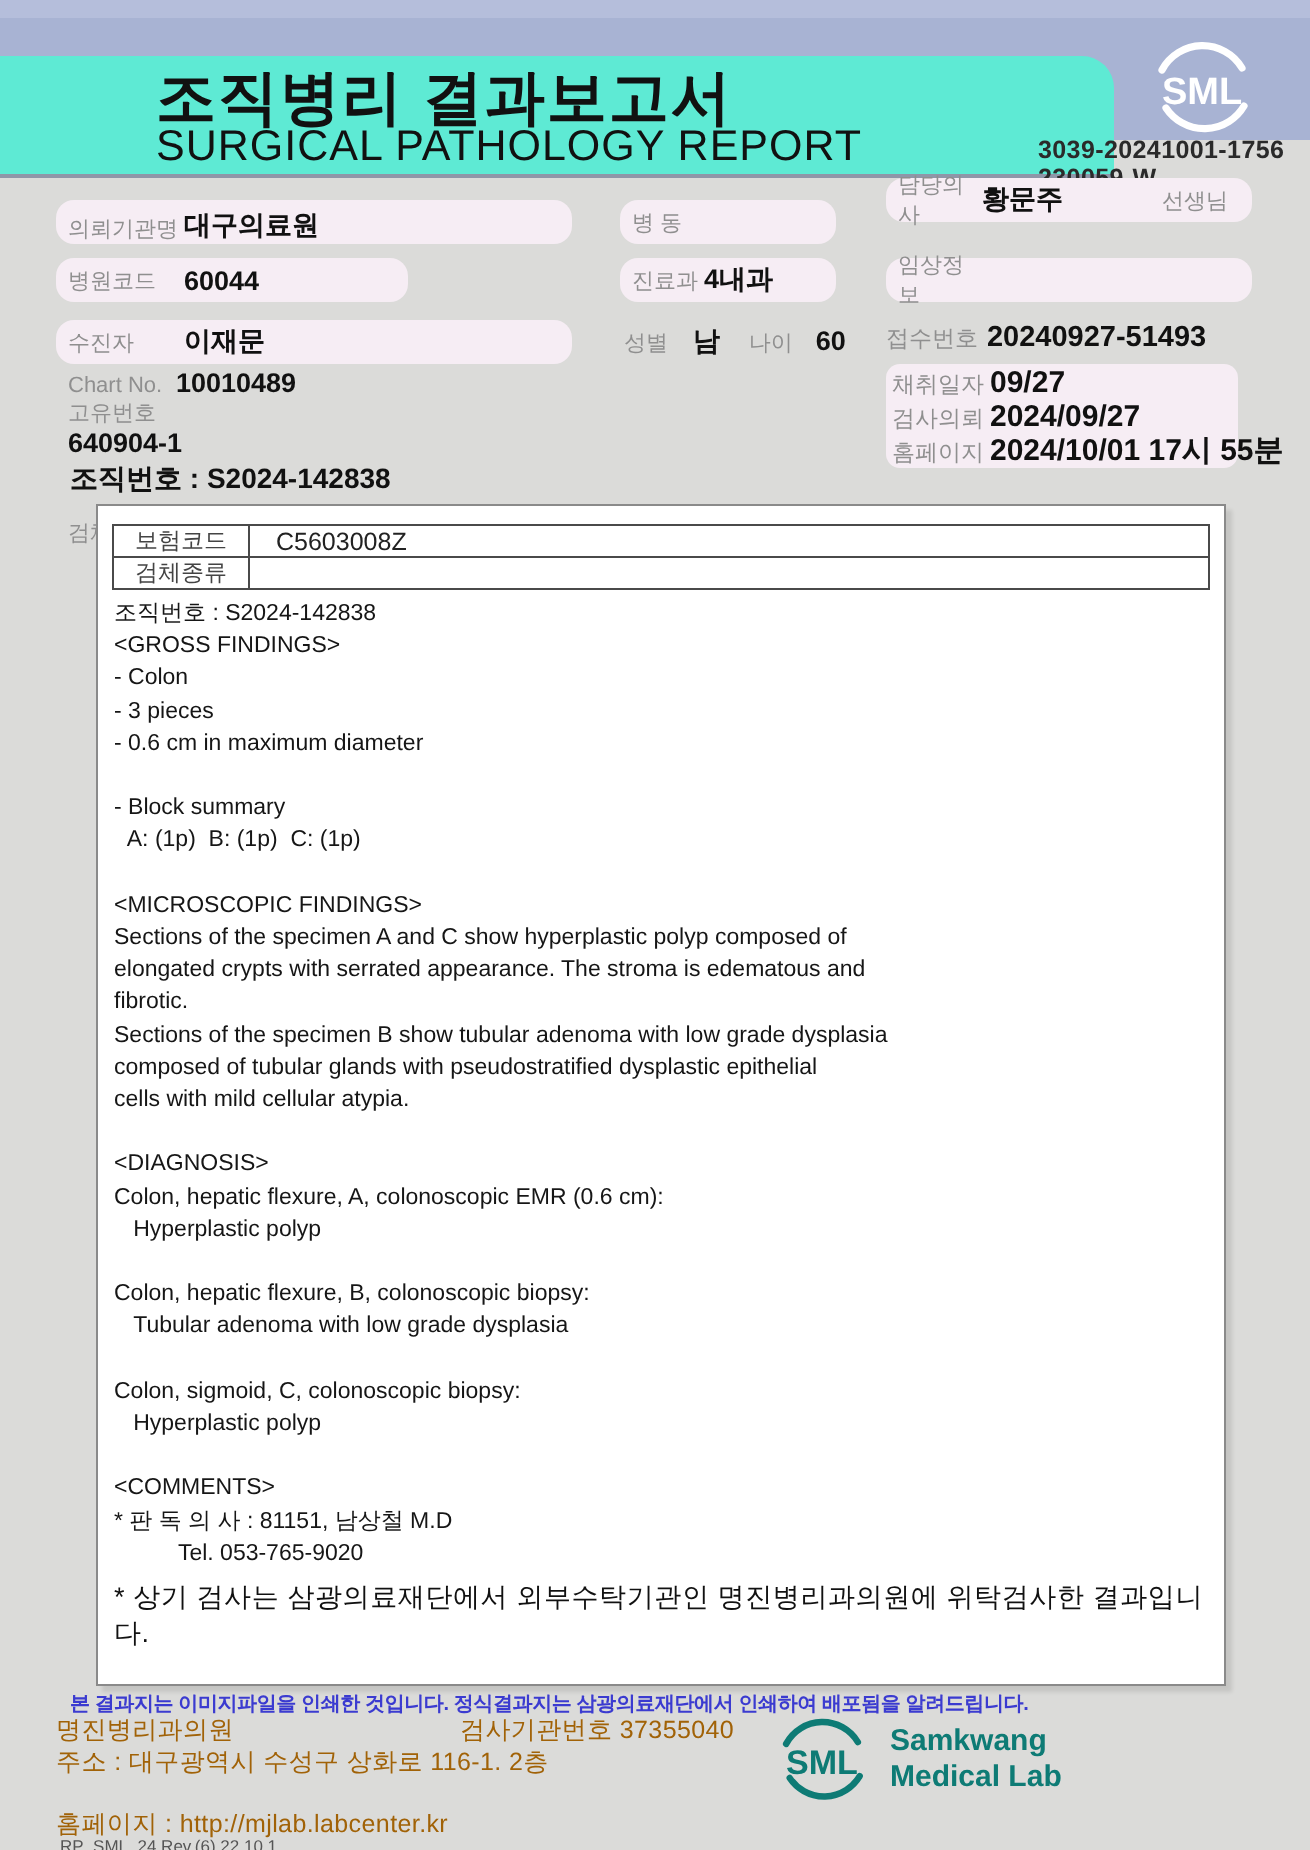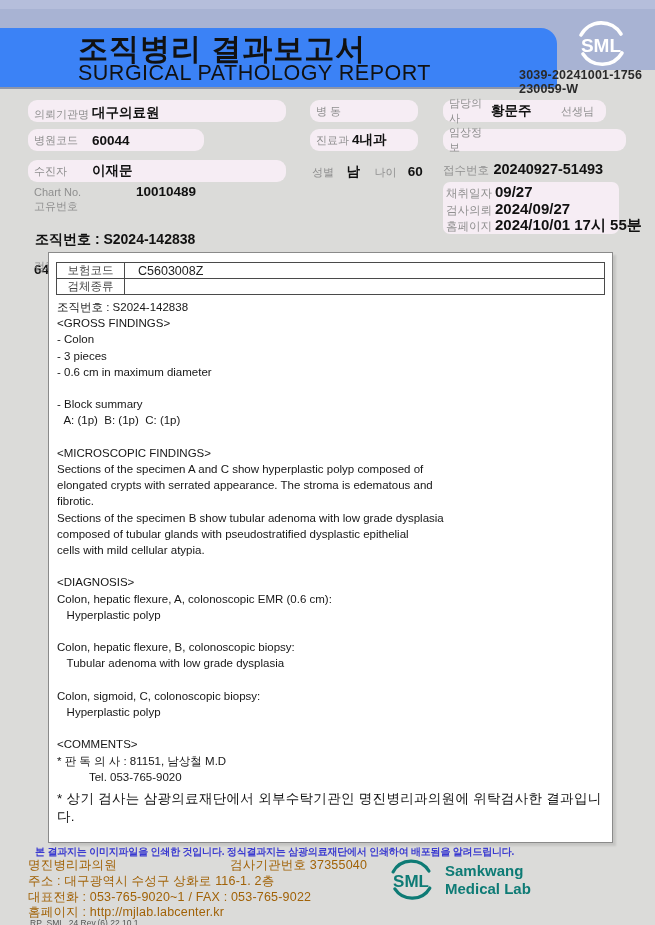--- a/index.html
+++ b/index.html
@@ -9,21 +9,21 @@
     background: #dbdbd9; overflow: hidden;
     -webkit-font-smoothing: antialiased;
   }
   .abs { position: absolute; }
 
   
   .header-bar { left: 0; top: 0; width: 655px; height: 70px; background: #a8b3d3; }
   .header-bar-top { left: 0; top: 0; width: 655px; height: 9px; background: #b5bedb; }
   .title-panel {
     left: 0; top: 28px; width: 557px; height: 61px;
-    background: #3b82f6; border-bottom: 2px solid #8f96a8;
+    background: #5eead4; border-bottom: 2px solid #8f96a8;
     border-top-right-radius: 16px;
   }
   .title-ko { position: absolute; left: 78px; top: 1px; font-size: 30px; font-weight: 600; color: #111; letter-spacing: 1px; }
   .title-en { position: absolute; left: 78px; top: 33px; font-size: 21.5px; font-weight: 500; color: #111; letter-spacing: 0.5px; }
   .logo-top { left: 572px; top: 20px; }
   .doc-nos { left: 519px; top: 69px; font-size: 12.5px; font-weight: 700; color: #2a2a2a; line-height: 13.5px; letter-spacing: 0.2px; }
 
   
   .fld {
     display: flex; align-items: center;
@@ -32,21 +32,21 @@
   .flabel { font-size: 11px; color: #8f8f8f; flex: 0 0 auto; }
   .fvalue { font-size: 13.5px; font-weight: 700; color: #111; white-space: nowrap; }
   .fsuffix { font-size: 11px; color: #8f8f8f; margin-left: auto; margin-right: 12px; }
   .c1 .flabel { width: 58px; }
   .c2 .flabel { width: 36px; }
   .c3 .flabel { width: 42px; }
 
   .plain-label { font-size: 11px; color: #8f8f8f; }
   .plain-value { font-size: 13.5px; font-weight: 700; color: #111; }
 
-  .chart-row { display: flex; align-items: baseline; gap: 48px; }
+  .chart-row { display: flex; align-items: baseline; }
   .chart-row .flabel { width: 54px; }
 
   .tissue-no { font-size: 14px; font-weight: 700; color: #111; }
 
   .dates-box {
     left: 443px; top: 182px; width: 176px; height: 52px;
     background: #f6edf4; border-radius: 7px; padding: 1px 0 0 3px;
   }
   .date-line { display: flex; align-items: baseline; height: 16.5px; white-space: nowrap; }
   .date-line .dlabel { font-size: 11.5px; color: #8f8f8f; width: 49px; flex: 0 0 auto; }
@@ -136,21 +136,21 @@
     <span class="flabel">진료과</span>
     <span class="fvalue">4내과</span>
   </div>
   <div class="abs" style="left:312px; top:162px; white-space:nowrap;">
     <span class="plain-label">성별</span>
     <span class="plain-value" style="margin-left:8px;">남</span>
     <span class="plain-label" style="margin-left:10px;">나이</span>
     <span class="plain-value" style="margin-left:7px;">60</span>
   </div>
 
-  <div class="abs fld c3" style="left:443px; top:100px; width:163px;">
+  <div class="abs fld c3" style="left:443px; top:89px; width:183px;">
     <span class="flabel">담당의사</span>
     <span class="fvalue">황문주</span>
     <span class="fsuffix">선생님</span>
   </div>
   <div class="abs fld c3" style="left:443px; top:129px; width:183px;">
     <span class="flabel">임상정보</span>
     <span class="fvalue"></span>
   </div>
   <div class="abs" style="left:443px; top:160px; white-space:nowrap;">
     <span class="plain-label" style="font-size:11.5px;">접수번호</span>
@@ -230,21 +230,20 @@
 &lt;COMMENTS&gt;
 * 판 독 의 사 : 81151, 남상철 M.D
           Tel. 053-765-9020</div>
     <div class="delegate-note">* 상기 검사는 삼광의료재단에서 외부수탁기관인 명진병리과의원에 위탁검사한 결과입니다.</div>
   </div>
 
   <div class="abs footer-notice">본 결과지는 이미지파일을 인쇄한 것입니다. 정식결과지는 삼광의료재단에서 인쇄하여 배포됨을 알려드립니다.</div>
   <div class="abs footer-line footer-org">명진병리과의원</div>
   <div class="abs footer-line footer-orgno">검사기관번호 37355040</div>
   <div class="abs footer-line footer-addr">주소 : 대구광역시 수성구 상화로 116-1. 2층</div>
-  <div class="abs footer-line footer-phone">대표전화 : 053-765-9020~1 / FAX : 053-765-9022</div>
   <div class="abs footer-line footer-web">홈페이지 : http://mjlab.labcenter.kr</div>
   <div class="abs footer-rev">RP_SML_24 Rev.(6) 22.10.1</div>
 
   <div class="abs footer-logo">
     <svg width="52" height="44" viewBox="0 0 58 48">
       <path d="M9 15 A 23 23 0 0 1 49 14" stroke="#0e7b75" stroke-width="3.6" fill="none" stroke-linecap="round"></path>
       <text x="29" y="32" text-anchor="middle" font-size="19" font-weight="bold" fill="#0e7b75">SML</text>
       <path d="M11 34 A 23 23 0 0 0 50 33" stroke="#0e7b75" stroke-width="3.6" fill="none" stroke-linecap="round"></path>
     </svg>
     <div class="footer-logo-name">

